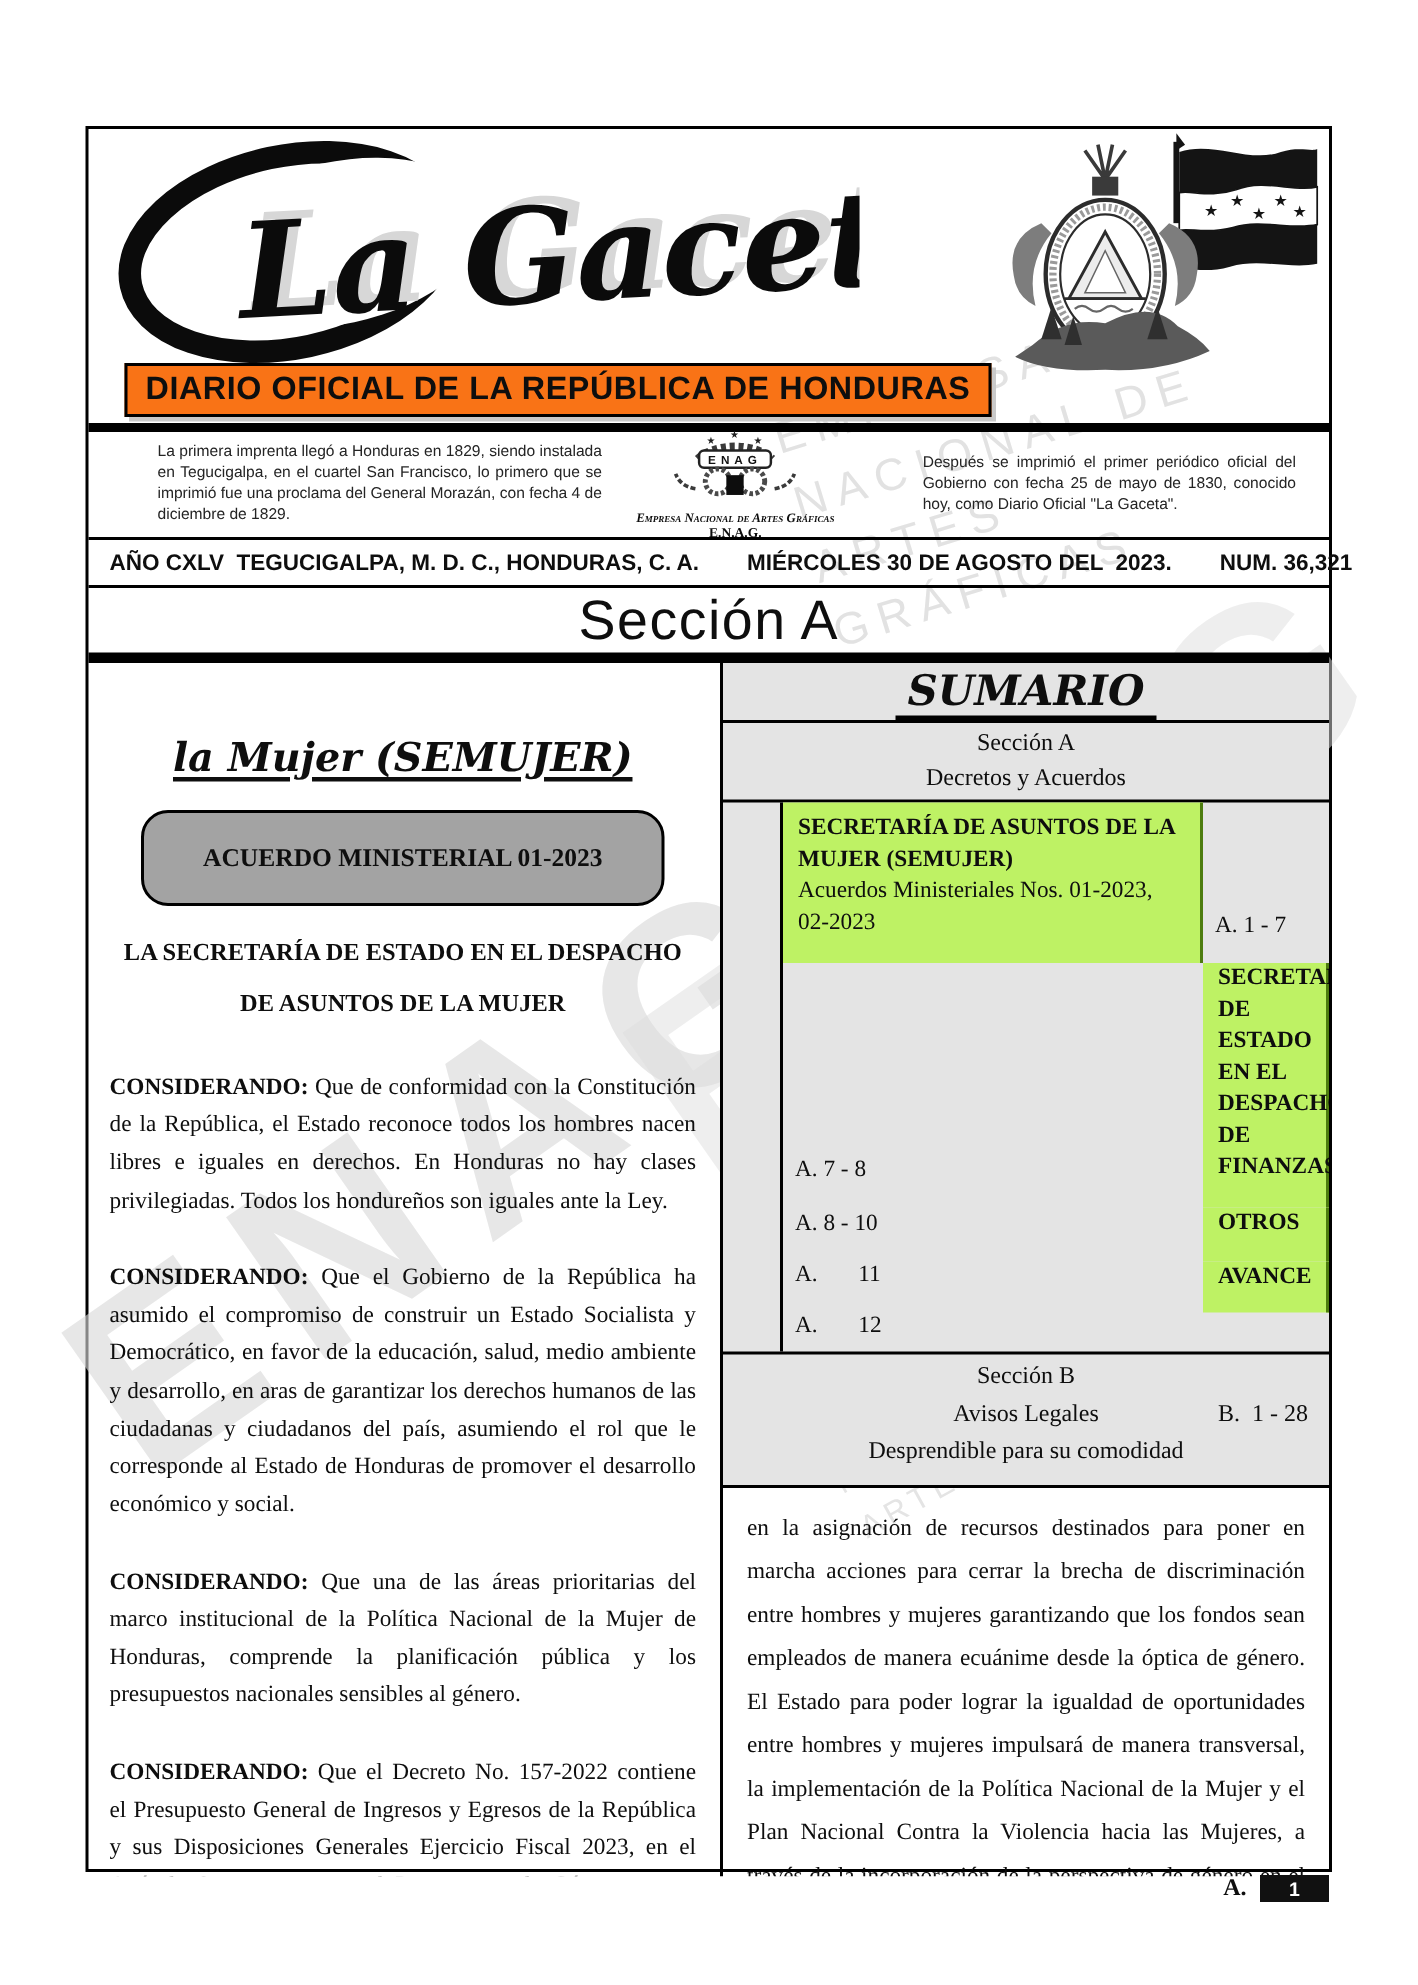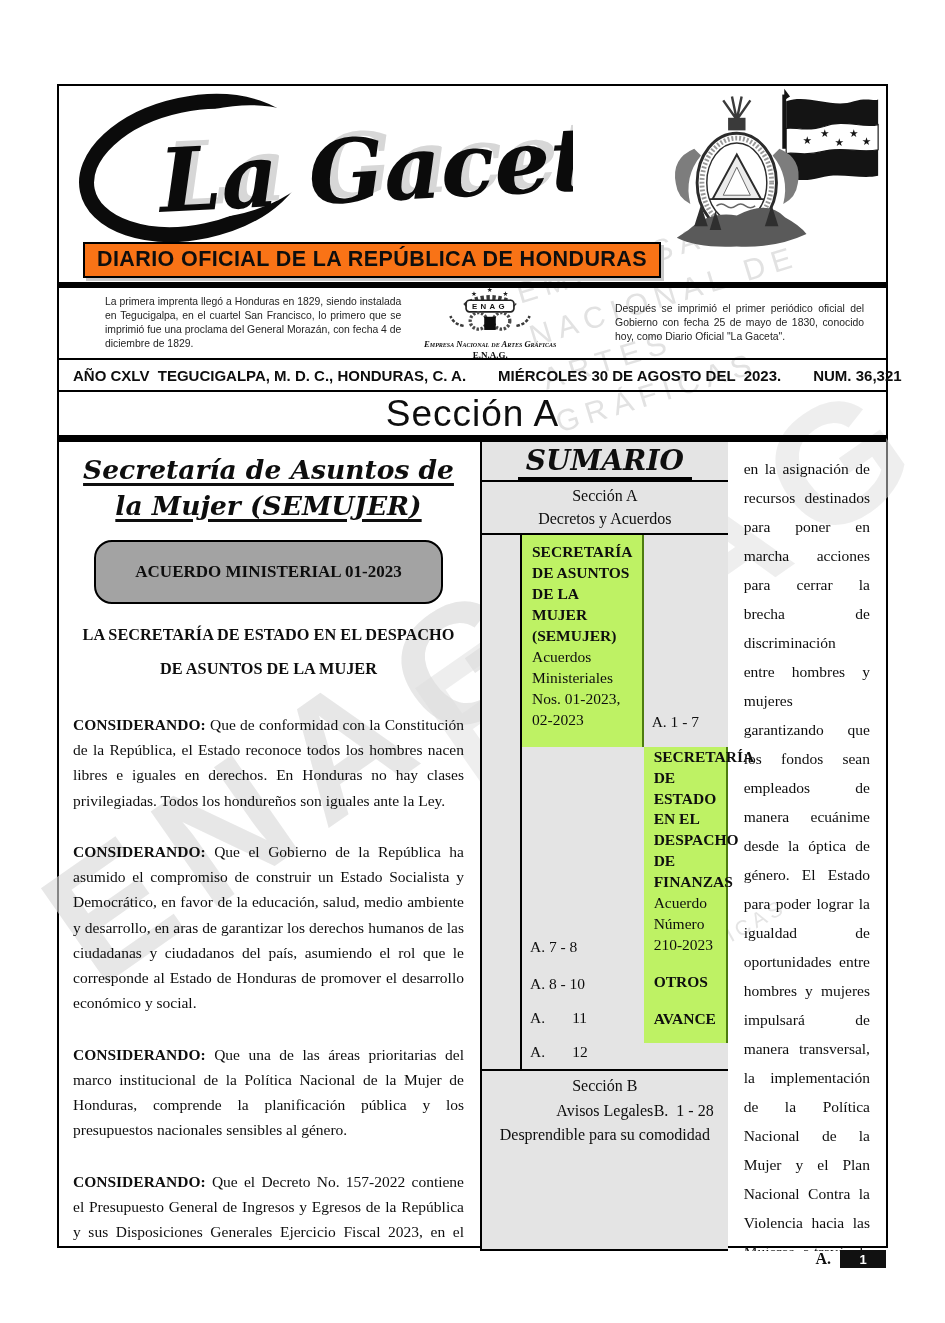--- a/index.html
+++ b/index.html
@@ -39,21 +39,21 @@
   .date-bar{height:30px;border-top:2.5px solid #000;border-bottom:2.5px solid #000;
             display:flex;align-items:center;justify-content:space-between;padding:0 14px;
             font-family:"Liberation Sans",sans-serif;font-weight:bold;font-size:15px;white-space:pre;gap:32px;}
   
   .banner{height:43px;display:flex;align-items:center;justify-content:center;
           font-family:"Liberation Sans",sans-serif;font-size:37px;letter-spacing:1px;}
   
   .body{display:flex;height:809px;overflow:hidden;}
   .left-col{width:423px;min-width:423px;box-sizing:border-box;border-right:2px solid #000;
             padding:6px 16px 0 14px;overflow:hidden;}
-  .right-col{flex:1;display:flex;flex-direction:row;overflow:hidden;}
+  .right-col{flex:1;display:flex;flex-direction:column;overflow:hidden;}
   
   .lc-heading{text-align:center;font-family:"DejaVu Serif",serif;font-style:italic;font-weight:bold;
               font-size:26.5px;line-height:1.35;margin:4px 0 10px;}
   .lc-heading span{text-decoration:underline;text-decoration-thickness:2.5px;text-underline-offset:4px;}
   .acuerdo-box{margin:16px auto 14px;width:86%;border:2px solid #000;border-radius:18px;background:#a3a3a3;
                text-align:center;font-weight:bold;font-size:17px;padding:20px 4px;}
   .lc-subheading{text-align:center;font-weight:bold;font-size:16.3px;line-height:2.1;margin:2px 0 0;font-family:Liberation Serif, serif;}
   .para{font-size:15.5px;line-height:1.63;text-align:justify;margin-top:26px;}
   
   .sumario{background:#e4e4e4;border-bottom:2px solid #000;}
@@ -167,21 +167,21 @@
       <span>MIÉRCOLES 30 DE AGOSTO DEL  2023.</span>
       <span>NUM. 36,321</span>
     </div>
 
     <div class="banner layer">Sección A</div>
     <div class="rule-thick2 layer"></div>
 
     <div class="body layer">
       <div class="left-col">
         <div class="lc-heading">
-          <span>Secretaría de Asuntos de</span><br>
+          <br>
           <span>la Mujer (SEMUJER)</span>
         </div>
         <div class="acuerdo-box">ACUERDO MINISTERIAL 01-2023</div>
         <div class="lc-subheading">
           <span>LA SECRETARÍA DE ESTADO EN EL DESPACHO</span><br>
           <span>DE ASUNTOS DE LA MUJER</span>
         </div>
         <div id="paragraphs">
             <div class="para"><b>CONSIDERANDO: </b>Que de conformidad con la Constitución de la República, el Estado reconoce todos los hombres nacen libres e iguales en derechos. En Honduras no hay clases privilegiadas. Todos los hondureños son iguales ante la Ley.</div>
             <div class="para"><b>CONSIDERANDO: </b>Que el Gobierno de la República ha asumido el compromiso de construir un Estado Socialista y Democrático, en favor de la educación, salud, medio ambiente y desarrollo, en aras de garantizar los derechos humanos de las ciudadanas y ciudadanos del país, asumiendo el rol que le corresponde al Estado de Honduras de promover el desarrollo económico y social.</div>
@@ -202,21 +202,20 @@
           <div class="sumario-grid" id="sumario-grid">
               <div class="sg-spacer" style="grid-row: 1 / span 5;"></div>
               <div class="sg-content first">
                 <div class="entry-title">SECRETARÍA DE ASUNTOS DE LA MUJER (SEMUJER)</div>
                 <div class="entry-detail">Acuerdos Ministeriales Nos. 01-2023, 02-2023</div>
               </div>
               <div class="sg-pages">A. 1 - 7</div>
               <div class="sg-pages">A. 7 - 8</div>
               <div class="sg-content">
                 <div class="entry-title">SECRETARÍA DE ESTADO EN EL DESPACHO DE FINANZAS</div>
-                <div class="entry-detail">Acuerdo Número 210-2023</div>
               </div>
               <div class="sg-pages">A. 8 - 10</div>
               <div class="sg-content">
                 <div class="entry-title">OTROS</div>
               </div>
               <div class="sg-pages">A.       11</div>
               <div class="sg-content" style="padding-bottom: 8px;">
                 <div class="entry-title">AVANCE</div>
               </div>
               <div class="sg-pages" style="padding-bottom: 8px;">A.       12</div>

